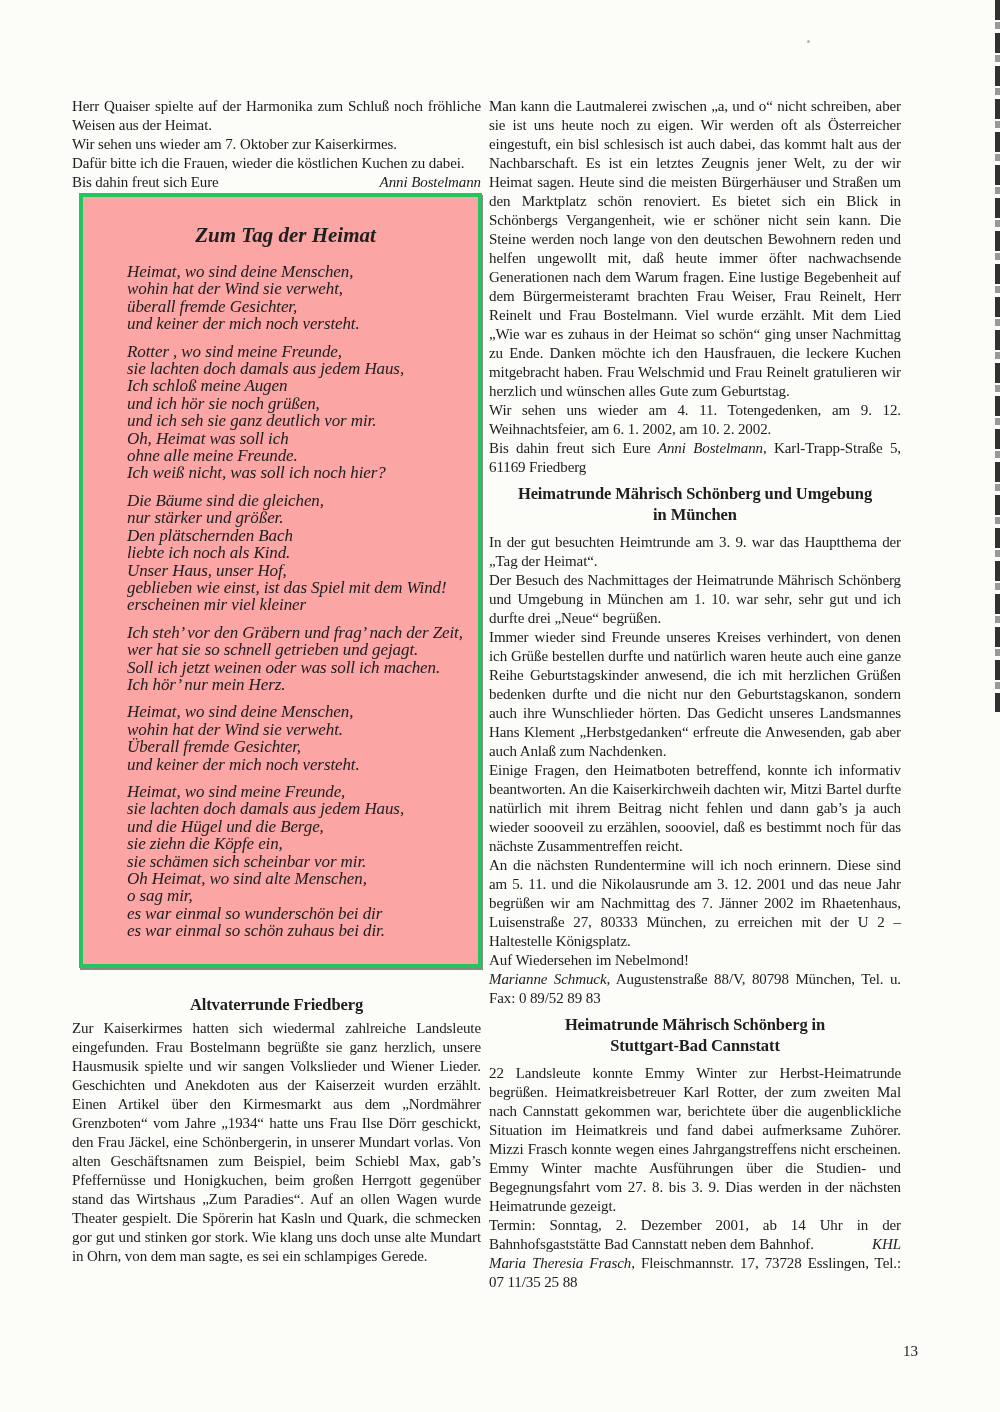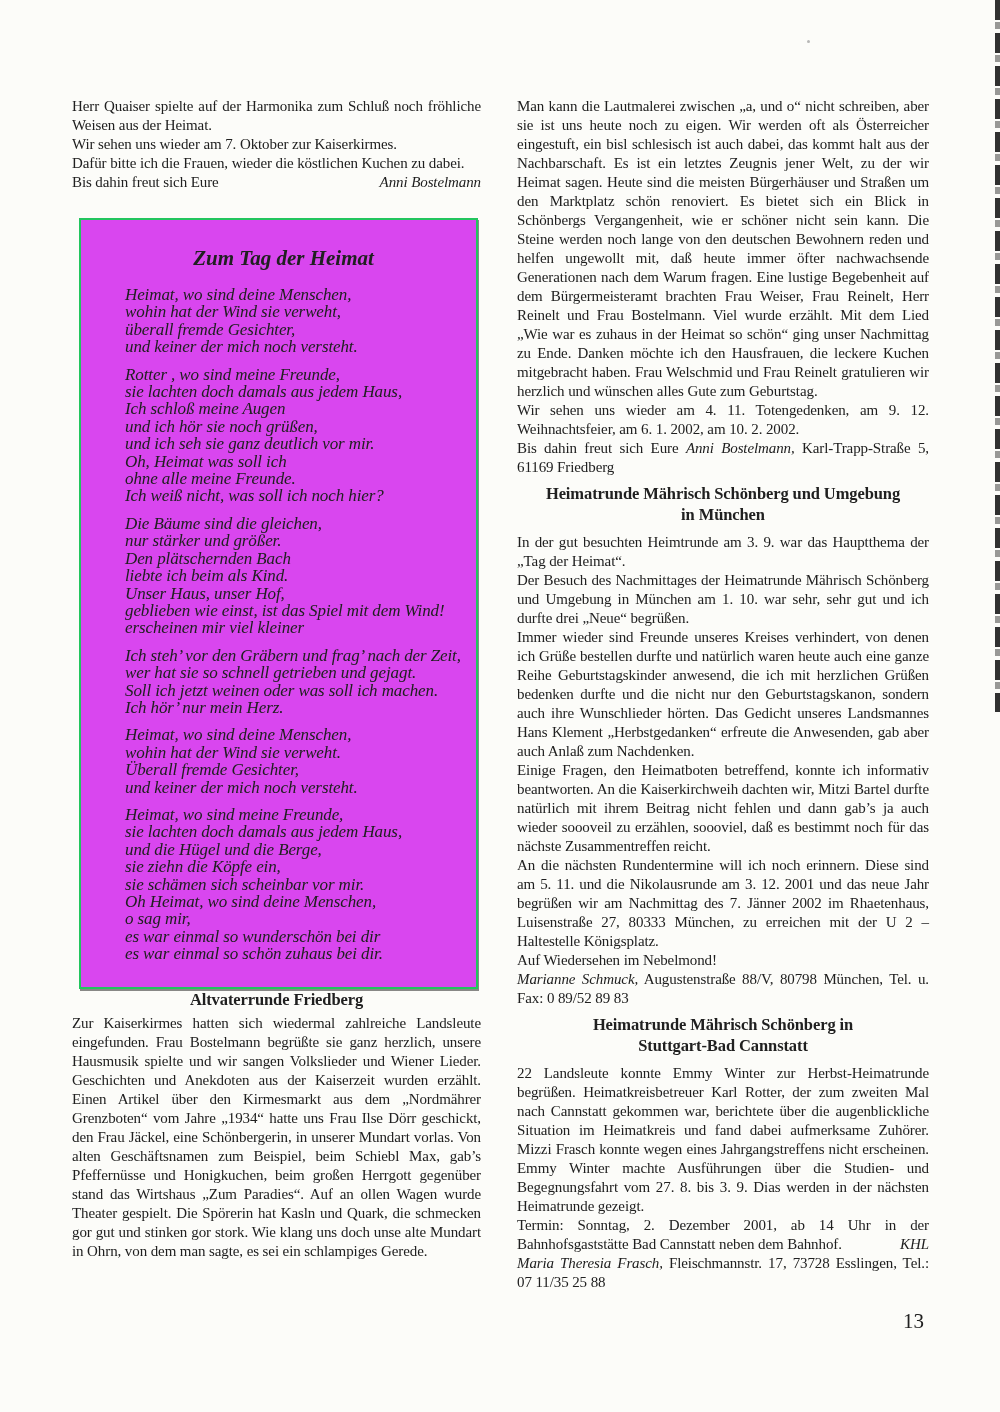--- a/index.html
+++ b/index.html
@@ -3,44 +3,44 @@
 <meta charset="utf-8">
 <style>
   html,body{margin:0;padding:0;background:#e9e9e7;}
   .page{
     position:relative;width:1000px;height:1412px;margin:0 auto;
     background:#fcfcf9;color:#202020;overflow:hidden;
     font-family:"Liberation Serif","DejaVu Serif",serif;
   }
   .col{position:absolute;top:97px;}
   .col-left{left:72px;width:409px;}
-  .col-right{left:517px;width:412px;}
+  .col-right{left:489px;width:412px;}
   p{margin:0;text-align:justify;font-size:15px;line-height:19px;letter-spacing:-0.1px;}
   .sig-row{display:block;}
   .sig-row .sig{float:right;font-style:italic;}
   .it{font-style:italic;}
   .sec-heading{font-weight:bold;text-align:center;font-size:16.5px;line-height:21px;letter-spacing:-0.1px;}
   .poem-box{
-    margin:26px 0 0 7px;width:331px;
-    border:2px solid #22c55e;background:#d946ef;
+    margin:1px 0 0 7px;width:331px;
+    border:4px solid #22c55e;background:#fca5a5;
     padding:26px 20px 24px 44px;
     box-shadow:1px 2px 0 rgba(40,40,40,.55);
   }
   .poem-title{
     font-weight:bold;font-style:italic;text-align:center;
     font-size:21px;line-height:24px;margin:0 0 16px -14px;
   }
   .stanza{margin:0 0 10px 0;}
   .stanza:last-child{margin-bottom:0;}
   .poem-line{font-style:italic;font-size:17px;line-height:17.4px;letter-spacing:-0.1px;white-space:nowrap;}
-  .altvater{}
+  .altvater{margin-top:26px;}
   .altvater .sec-heading{margin-bottom:4px;}
   .sec{margin-top:6px;}
   .sec .sec-heading{margin-bottom:8px;}
-  .page-number{position:absolute;left:903px;top:1312px;font-size:21px;line-height:18px;}
+  .page-number{position:absolute;left:903px;top:1342px;font-size:15px;line-height:18px;}
   .edge-artifact{
     position:absolute;right:0;top:0;width:5px;height:712px;
     background:
       repeating-linear-gradient(180deg,#1c1c1c 0 20px,rgba(0,0,0,0) 20px 33px),
       repeating-linear-gradient(180deg,rgba(30,30,30,.5) 0 7px,rgba(0,0,0,0) 7px 11px);
     opacity:.9;
   }
   .speck{position:absolute;left:807px;top:40px;width:3px;height:3px;border-radius:50%;background:#9a9a9a;opacity:.7;}
 </style>
 </head>
@@ -78,21 +78,21 @@
         <div class="poem-line">und ich seh sie ganz deutlich vor mir.</div>
         <div class="poem-line">Oh, Heimat was soll ich</div>
         <div class="poem-line">ohne alle meine Freunde.</div>
         <div class="poem-line">Ich weiß nicht, was soll ich noch hier?</div>
       </div>
 
       <div class="stanza">
         <div class="poem-line">Die Bäume sind die gleichen,</div>
         <div class="poem-line">nur stärker und größer.</div>
         <div class="poem-line">Den plätschernden Bach</div>
-        <div class="poem-line">liebte ich beim als Kind.</div>
+        <div class="poem-line">liebte ich noch als Kind.</div>
         <div class="poem-line">Unser Haus, unser Hof,</div>
         <div class="poem-line">geblieben wie einst, ist das Spiel mit dem Wind!</div>
         <div class="poem-line">erscheinen mir viel kleiner</div>
       </div>
 
       <div class="stanza">
         <div class="poem-line">Ich steh’ vor den Gräbern und frag’ nach der Zeit,</div>
         <div class="poem-line">wer hat sie so schnell getrieben und gejagt.</div>
         <div class="poem-line">Soll ich jetzt weinen oder was soll ich machen.</div>
         <div class="poem-line">Ich hör’ nur mein Herz.</div>
@@ -104,21 +104,21 @@
         <div class="poem-line">Überall fremde Gesichter,</div>
         <div class="poem-line">und keiner der mich noch versteht.</div>
       </div>
 
       <div class="stanza">
         <div class="poem-line">Heimat, wo sind meine Freunde,</div>
         <div class="poem-line">sie lachten doch damals aus jedem Haus,</div>
         <div class="poem-line">und die Hügel und die Berge,</div>
         <div class="poem-line">sie ziehn die Köpfe ein,</div>
         <div class="poem-line">sie schämen sich scheinbar vor mir.</div>
-        <div class="poem-line">Oh Heimat, wo sind deine Menschen,</div>
+        <div class="poem-line">Oh Heimat, wo sind alte Menschen,</div>
         <div class="poem-line">o sag mir,</div>
         <div class="poem-line">es war einmal so wunderschön bei dir</div>
         <div class="poem-line">es war einmal so schön zuhaus bei dir.</div>
       </div>
     </div>
 
     <div class="altvater">
       <div class="sec-heading">Altvaterrunde Friedberg</div>
       <p>Zur Kaiserkirmes hatten sich wiedermal zahlreiche Landsleute eingefunden. Frau Bostelmann begrüßte sie ganz herzlich, unsere Hausmusik spielte und wir sangen Volkslieder und Wiener Lieder. Geschichten und Anekdoten aus der Kaiserzeit wurden erzählt. Einen Artikel über den Kirmesmarkt aus dem „Nordmährer Grenzboten“ vom Jahre „1934“ hatte uns Frau Ilse Dörr geschickt, den Frau Jäckel, eine Schönbergerin, in unserer Mundart vorlas. Von alten Geschäftsnamen zum Beispiel, beim Schiebl Max, gab’s Pfeffernüsse und Honigkuchen, beim großen Herrgott gegenüber stand das Wirtshaus „Zum Paradies“. Auf an ollen Wagen wurde Theater gespielt. Die Spörerin hat Kasln und Quark, die schmecken gor gut und stinken gor stork. Wie klang uns doch unse alte Mundart in Ohrn, von dem man sagte, es sei ein schlampiges Gerede.</p>
     </div>

